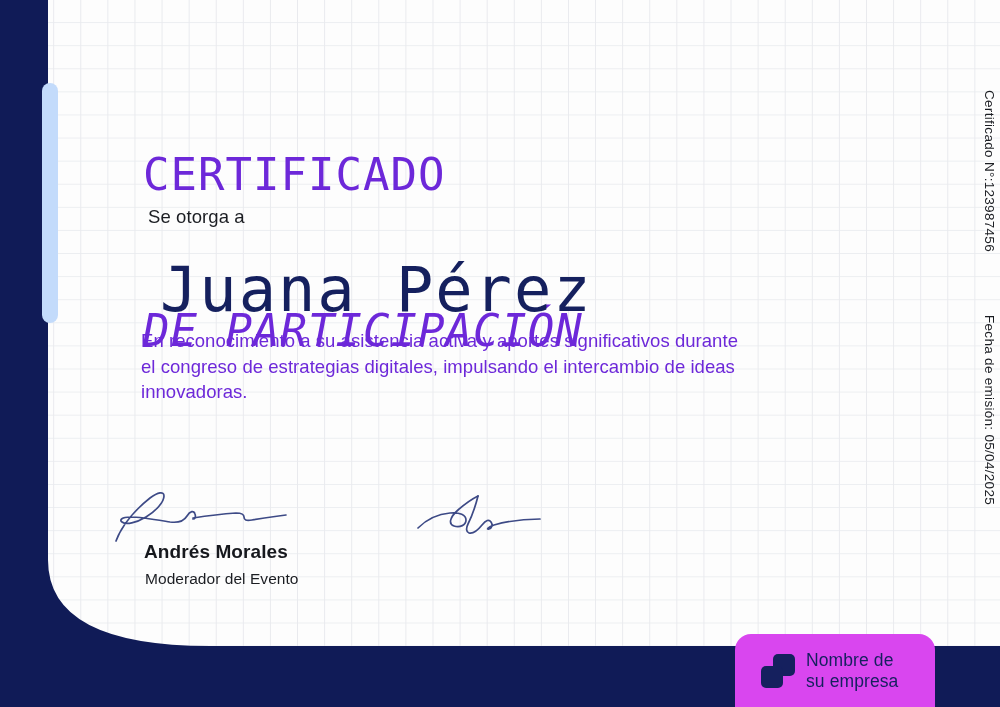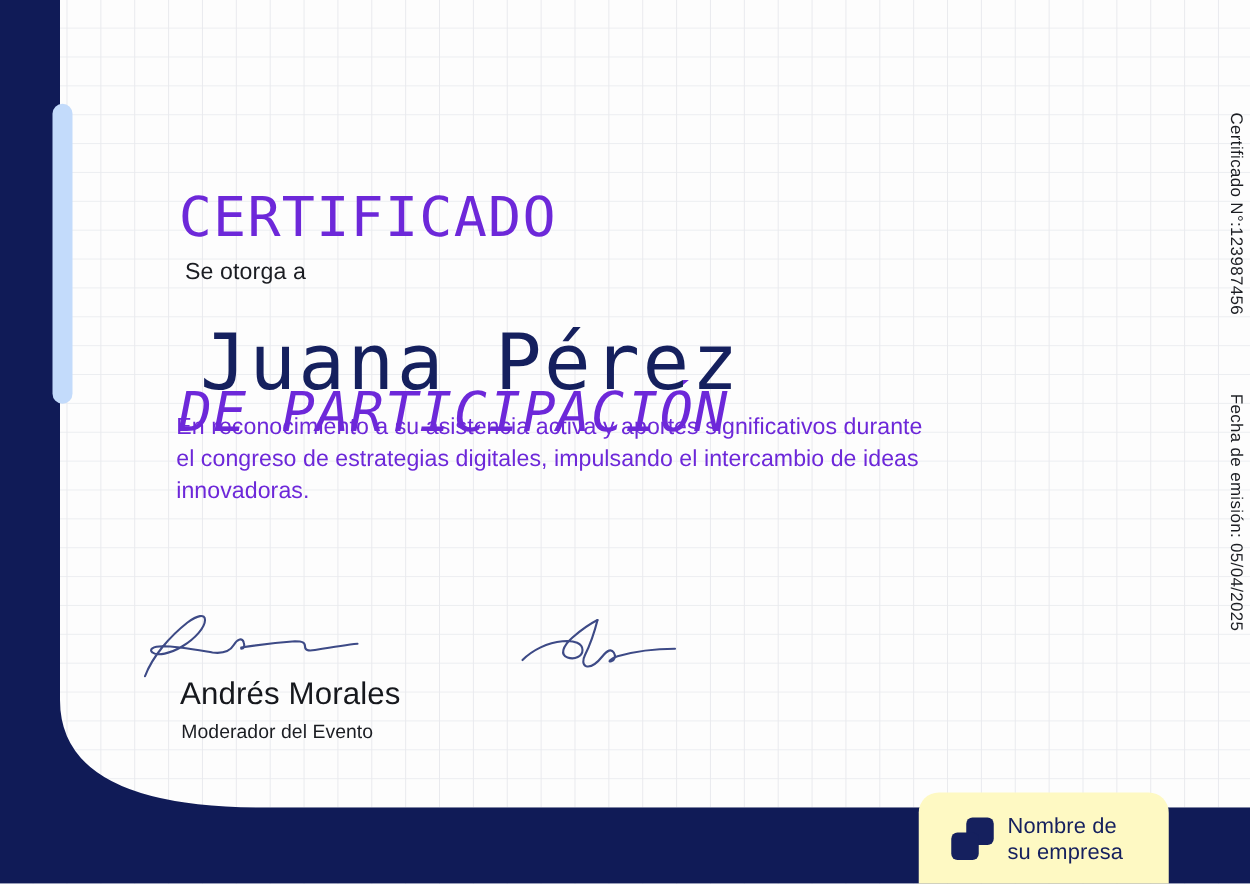--- a/index.html
+++ b/index.html
@@ -122,22 +122,22 @@
   .sig-2 { left: 408px; top: 487px; width: 260px; }
 
   .sig-svg {
     display: block;
     height: 56px;
   }
   .sig-1 .sig-svg { width: 190px; margin-left: 2px; }
   .sig-2 .sig-svg { width: 140px; margin-left: 8px; }
 
   .sig-name {
-    font-size: 25px;
-    font-weight: normal;
+    font-size: 19px;
+    font-weight: bold;
     color: #16181d;
     letter-spacing: 0.1px;
     margin-top: -2px;
   }
   .sig-1 .sig-name { margin-left: 32px; }
   .sig-2 .sig-name { margin-left: 10px; }
 
   .sig-role {
     font-size: 15.5px;
     color: #1b1d22;
@@ -160,21 +160,21 @@
   .side-cert { top: 90px; right: 3px; }
   .side-date { top: 315px; right: 3px; }
 
   
   .company-badge {
     position: absolute;
     left: 735px;
     top: 634px;
     width: 200px;
     height: 73px;
-    background: #fef9c3;
+    background: #d946ef;
     border-radius: 16px 16px 0 0;
     display: flex;
     align-items: center;
     padding-left: 26px;
     box-sizing: border-box;
   }
   .logo-mark {
     width: 34px;
     height: 34px;
     flex: 0 0 34px;

